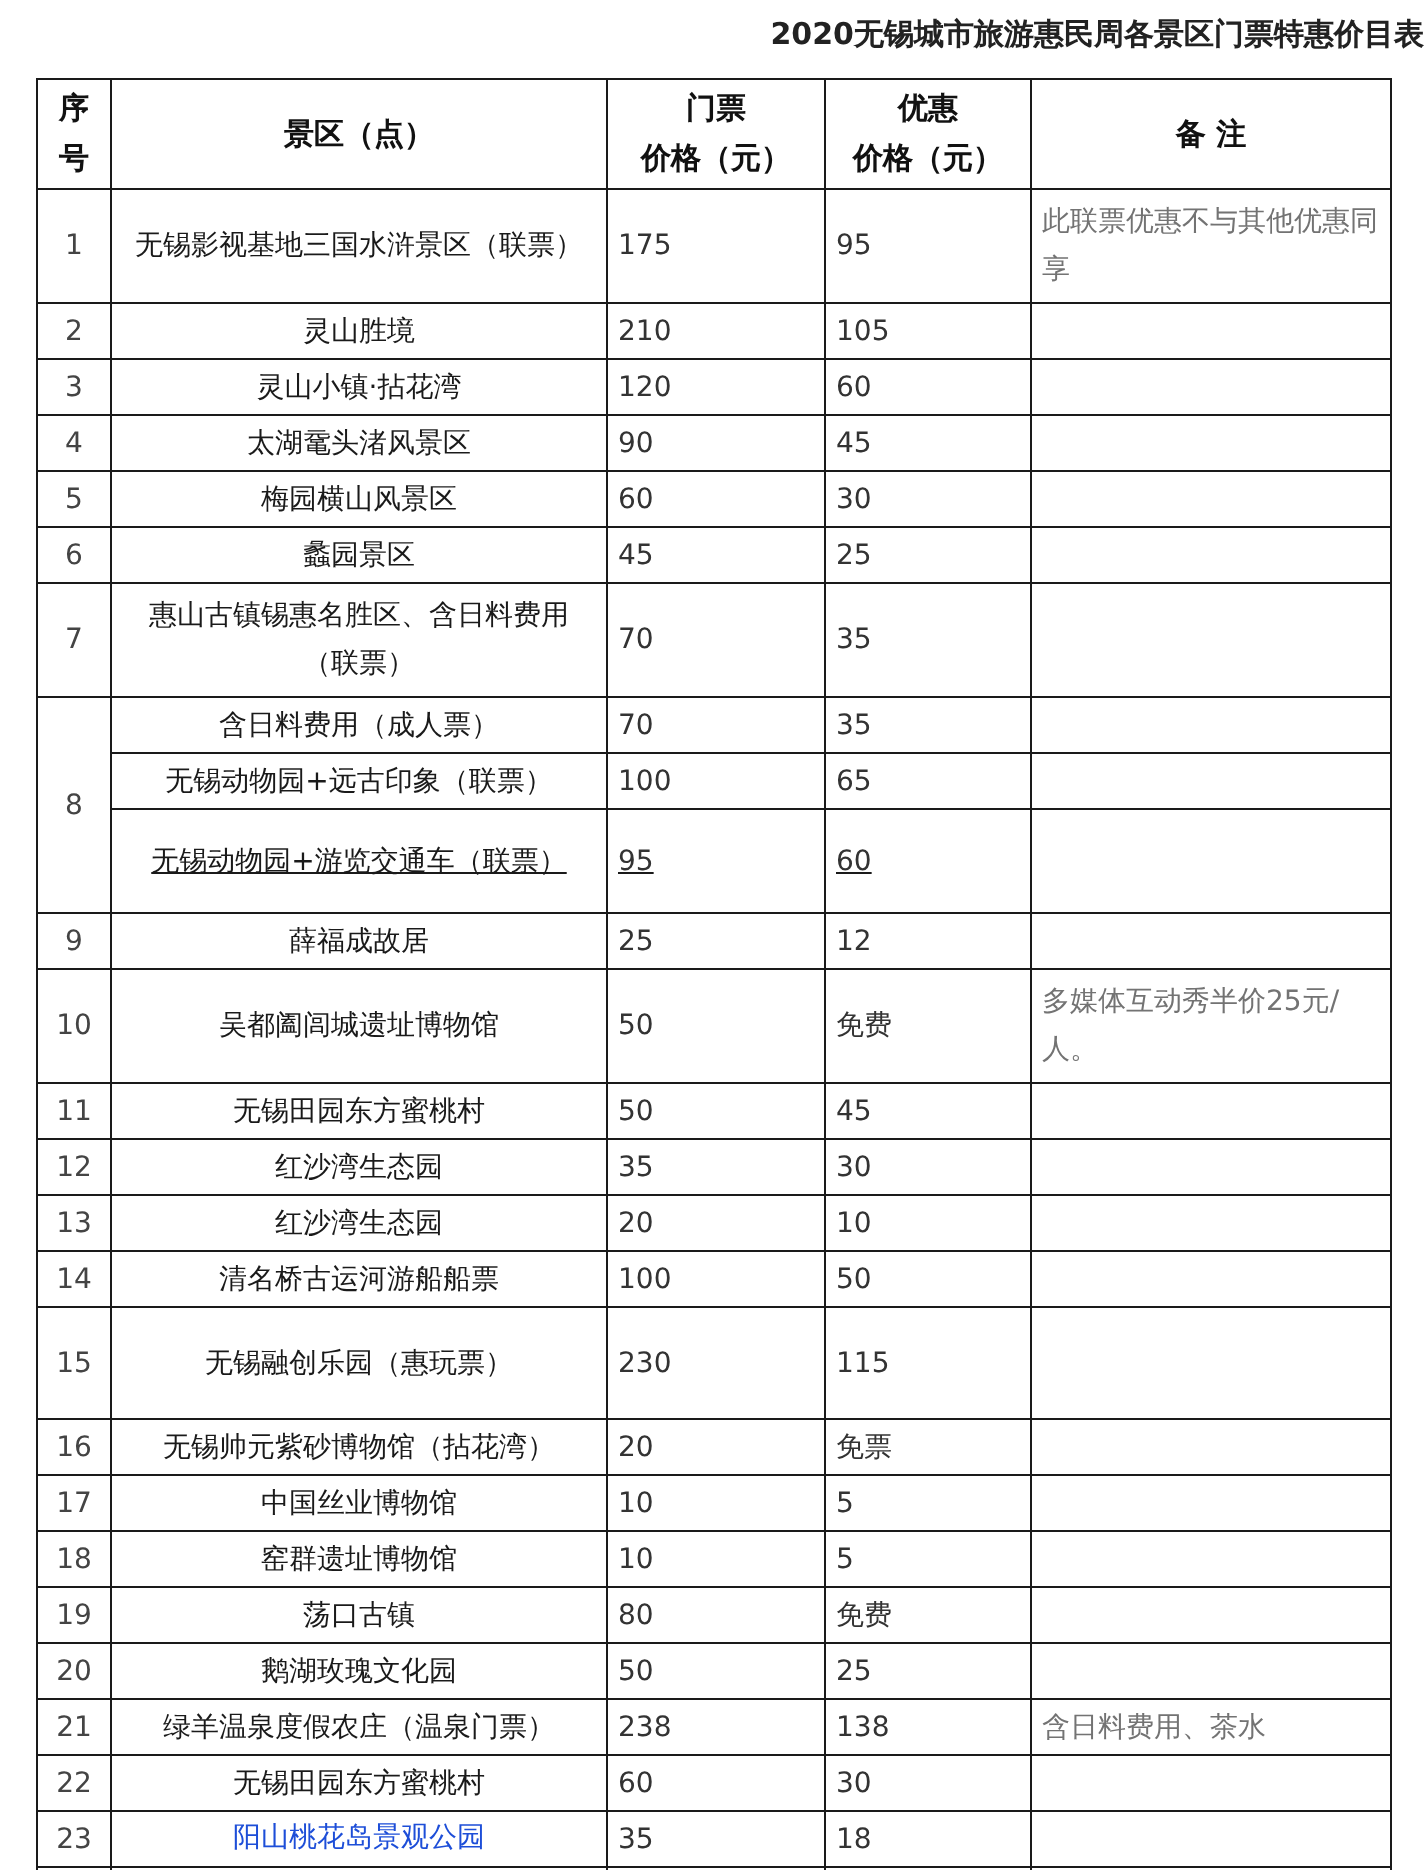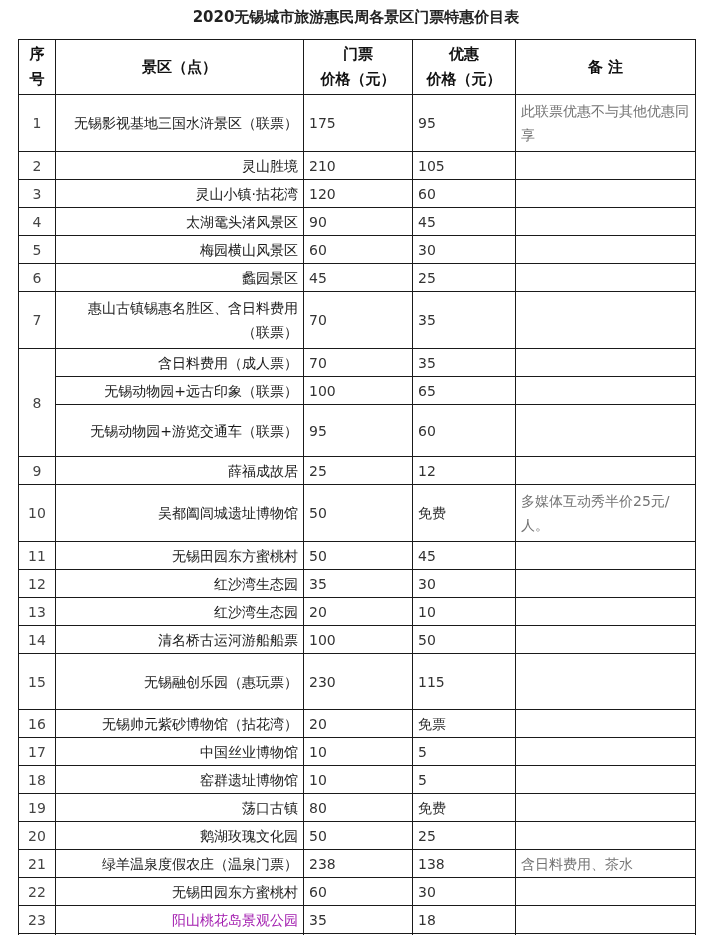--- a/index.html
+++ b/index.html
@@ -2,43 +2,43 @@
 <html><head>
   <meta charset="utf-8">
   <style>
     html, body { margin: 0; padding: 0; background: #ffffff; }
     body {
       width: 712px; height: 935px; overflow: hidden; position: relative;
       font-family: "DejaVu Sans", "Liberation Sans", sans-serif;
       color: #1a1a1a;
     }
     .title {
-      position: absolute; left: 0; top: 8px; width: 712px; text-align: center;
+      position: absolute; left: 0; top: 8px; width: 712px; text-align: right;
       font-size: 15px; font-weight: bold; color: #222; letter-spacing: 0px;
     }
     table {
       position: absolute; left: 18px; top: 39px;
       border-collapse: collapse; table-layout: fixed;
       width: 677px;
     }
     td, th {
       border: 1px solid #1a1a1a; padding: 0 5px; box-sizing: border-box;
       font-size: 14px; font-weight: normal; line-height: 24px;
       vertical-align: middle;
     }
     th { font-weight: bold; font-size: 15px; text-align: center; line-height: 25px; color: #111; }
     td.idx { text-align: center; color: #444; padding: 0; }
-    td.name { text-align: right; color: #1a1a1a; }
+    td.name { text-align: center; color: #1a1a1a; }
     td.num { text-align: left; color: #333; }
     td.note { text-align: left; color: #737373; }
     tr.r28 { height: 28px; }
     tr.r57 { height: 57px; }
-    tr.r52 { height: 52px; }
+    tr.r52 { height: 52px; text-decoration: underline; }
     tr.head { height: 55px; }
-    .slate td.name { color: #a21caf; }
+    .slate td.name { color: #1d4ed8; font-family: Liberation Serif, serif; }
   </style>
 </head>
 <body>
 
 <div class="title">2020无锡城市旅游惠民周各景区门票特惠价目表</div>
 
 <table>
   <colgroup>
     <col style="width:37px">
     <col style="width:248px">

